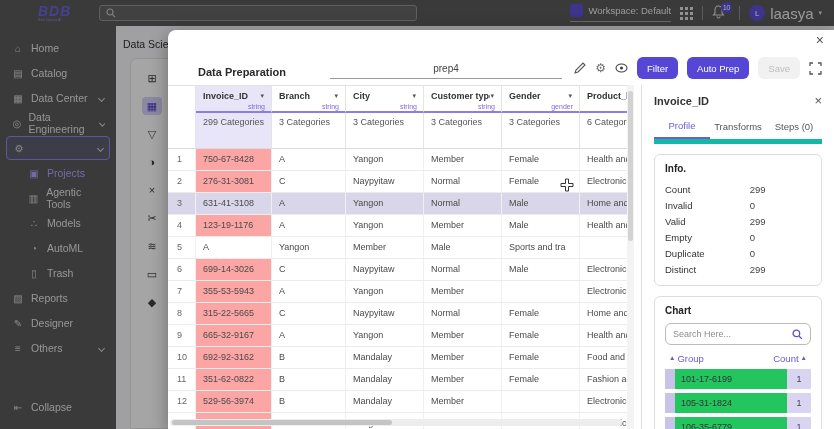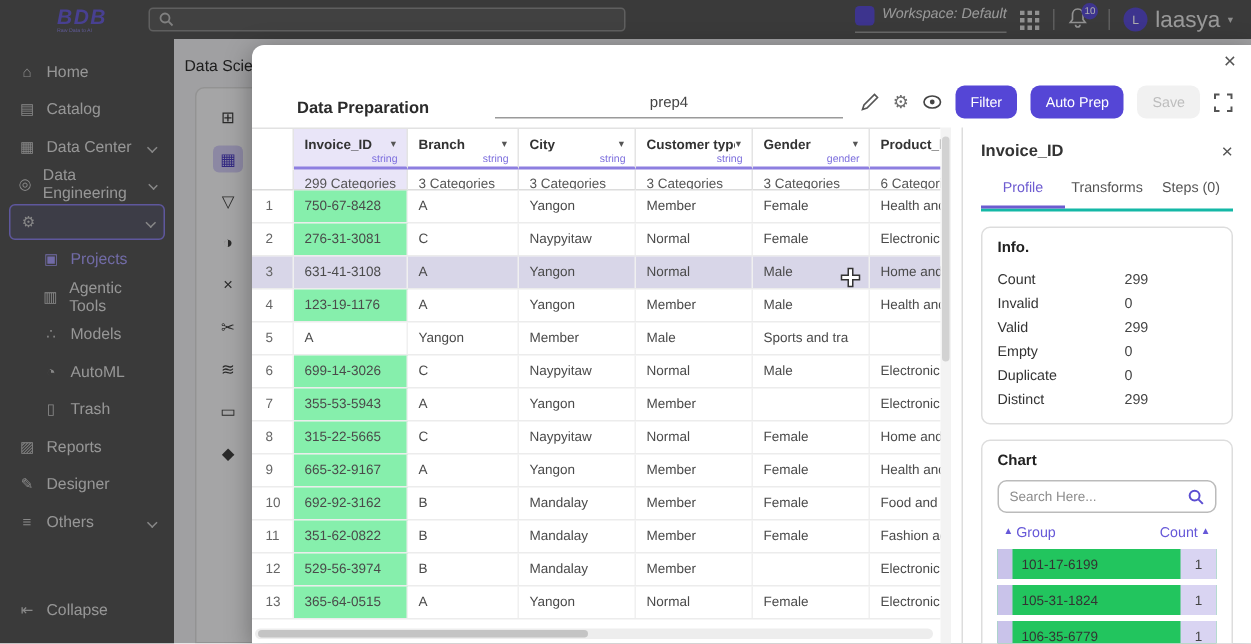--- a/index.html
+++ b/index.html
@@ -8,21 +8,21 @@
 
   
   .topbar { position:absolute; left:0; top:0; width:834px; height:26px; background:#565656;
             display:flex; align-items:center; padding:0 12px 0 38px; z-index:1; }
   .logo { display:flex; flex-direction:column; line-height:1; margin-right:28px; }
   .logo .word { font-size:14px; font-weight:bold; color:#6a5fd6; letter-spacing:1px; font-style:italic; }
   .logo .tag { font-size:3.5px; color:#8a82d8; margin-top:1px; }
   .top-search { width:318px; height:16px; background:#606060; border:1px solid #8d8d8d; border-radius:3px;
                 display:flex; align-items:center; padding:0 6px; }
   .top-right { margin-left:auto; display:flex; align-items:center; gap:9px; }
-  .ws { display:flex; gap:5px; border-bottom:1px solid #9a9a9a; padding-bottom:4px;font-style:italic; }
+  .ws { display:flex; align-items:center; gap:5px; border-bottom:1px solid #9a9a9a; padding-bottom:4px; }
   .ws-sq { width:13px; height:13px; border-radius:3px; background:#5b4dd1; }
   .ws-label { font-size:9.5px; color:#e2e2e2; }
   .vdiv { width:1px; height:14px; background:#8a8a8a; }
   .bell-wrap { position:relative; width:18px; height:16px; }
   .badge { position:absolute; right:-2px; top:-3px; min-width:11px; height:11px; border-radius:6px;
            background:#5b4dd1; color:#fff; font-size:6.5px; display:flex; align-items:center; justify-content:center; }
   .avatar { width:16px; height:16px; border-radius:50%; background:#5b4dd1; color:#fff; font-size:8px;
             display:flex; align-items:center; justify-content:center; }
   .user-name { font-size:15px; color:#e2e2e2; }
   .caret { font-size:7px; color:#cfcfcf; }
@@ -71,51 +71,51 @@
          font-family:"Liberation Sans",sans-serif; }
   .btn.purple { background:#5546d6; color:#fff; }
   .btn.disabled { background:#f1f1f1; color:#bdbdbd; }
 
   
   .table-wrap { position:absolute; left:0; top:55px; width:459px; height:344px; overflow:hidden;
                 border-top:1px solid #e2e2e2; }
   .tgrid { width:532px; }
   .trow { display:grid; grid-template-columns:28px 76px 74px 78px 78px 78px 120px; }
   .hname-row { height:27px; }
-  .hcat-row { height:14px; }
+  .hcat-row { height:36px; }
   .hcell { position:relative; border-right:1px solid #e4e4e4; background:#fff; padding:3px 7px;
            display:flex; align-items:flex-start; }
   .hname { font-size:9px; color:#333; font-weight:bold; margin-top:2px; white-space:nowrap; overflow:hidden; }
   .hcaret { margin-left:auto; font-size:7px; color:#555; margin-top:3px; }
   .htype { position:absolute; right:6px; bottom:1px; font-size:7px; color:#7b6ddd; }
   .hcell.sel { background:#e9e5f8; }
   .hcell.typed { border-bottom:2px solid #8d7fe0; }
   .ccell { font-size:9px; color:#555; border-right:1px solid #e4e4e4; border-bottom:1px solid #dcdcdc;
            padding:4px 7px; background:#fff; white-space:nowrap; overflow:hidden; }
   .ccell.sel { background:#e9e5f8; }
   .drow { height:22px; border-bottom:1px solid #ececec; }
   .dcell { font-size:9px; color:#4a4a4a; padding:5px 7px; white-space:nowrap; overflow:hidden;
            border-right:1px solid #f0f0f0; }
   .dcell.num { color:#666; padding-left:9px; }
-  .dcell.invcol { background:#86efac; }
+  .dcell.invcol { background:#fca5a5; }
   .drow.selected .dcell { background:#d8d6e8; }
   .vscroll { position:absolute; left:459px; top:55px; width:7px; height:344px; background:#f3f3f3; }
   .vthumb { position:absolute; left:1px; top:6px; width:5px; height:150px; background:#d2d2d2; border-radius:3px; }
   .hscroll { position:absolute; left:2px; top:389px; width:452px; height:7px; background:#ededed; border-radius:4px; }
   .hthumb { position:absolute; left:2px; top:1px; width:220px; height:5px; background:#c4c4c4; border-radius:3px; }
 
   .cursor-plus { position:absolute; left:392px; top:148px; z-index:4; }
 
   
   .rpanel { position:absolute; left:473px; top:55px; width:193px; height:344px; border-left:1px solid #ddd;
             padding:9px 12px; overflow:hidden; }
   .rp-head { display:flex; align-items:center; }
   .rp-title { font-size:11px; font-weight:bold; color:#333; }
   .rp-close { margin-left:auto; font-size:13px; color:#555; line-height:1; }
-  .tabs { display:flex; margin-top:8px; border-bottom:2px solid #14b8a6; }
+  .tabs { display:flex; margin-top:8px; border-bottom:5px solid #14b8a6;align-items:center; }
   .tab { flex:1; text-align:center; font-size:9.5px; color:#555; padding:5px 0 6px; }
   .tab.active { color:#6d5bd0; border-bottom:2px solid #6d5bd0; }
   .card { border:1px solid #ddd; border-radius:6px; padding:8px 10px; margin-top:10px; background:#fff; }
   .card-h { font-size:10px; font-weight:bold; color:#222; margin-bottom:7px; }
   .info-row { display:flex; font-size:9.5px; color:#333; height:16px; align-items:center; }
   .info-row .lbl { flex:0 0 58%; }
   .info-row .val { color:#444; }
   .chart-search { height:22px; border:1px solid #bbb; border-radius:6px; display:flex; align-items:center;
                   padding:0 7px; }
   .chart-search .ph { font-size:9px; color:#8d8d8d; }

